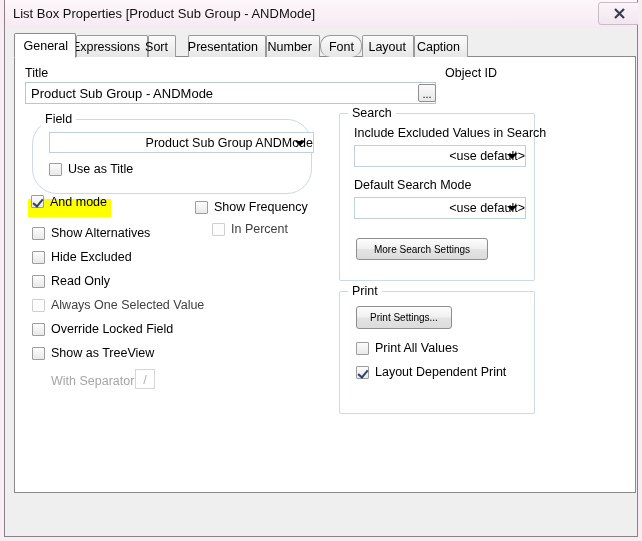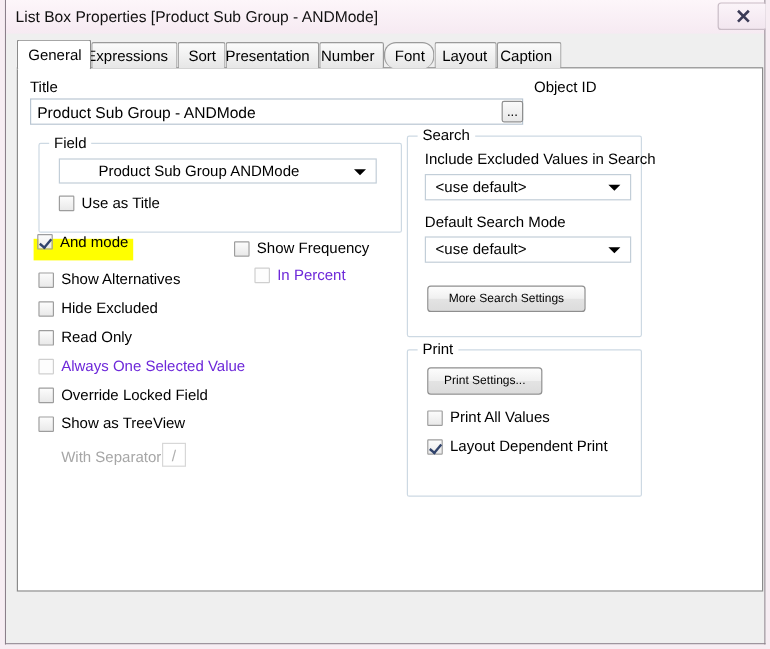--- a/index.html
+++ b/index.html
@@ -124,20 +124,21 @@
 
   .combo {
     position: absolute;
     background: #ffffff;
     border: 1px solid #c2ced8;
     font-size: 12.5px;
     color: #000;
     display: flex; align-items: center;
     padding-left: 8px;
     cursor: pointer;
+    justify-content: flex-end;
   }
   .combo .arrow {
     position: absolute;
     right: 8px; top: 50%;
     margin-top: -2px;
     width: 0; height: 0;
     border-left: 5px solid transparent;
     border-right: 5px solid transparent;
     border-top: 5px solid #000000;
   }
@@ -202,21 +203,21 @@
     content: "";
     position: absolute;
     left: 3px; top: 1px;
     width: 4px; height: 8px;
     border: solid #31436b;
     border-width: 0 2px 2px 0;
     transform: rotate(40deg);
     display: none;
   }
   .check.checked .box::after { display: block; }
-  .check.disabled { color: #6d28d9; cursor: default; }
+  .check.disabled { color: #404040; cursor: default; }
   .check.disabled .box {
     border-color: #cfcfcf;
     background: #fdfdfd;
   }
   .check.highlight {
     background: #ffff00;
     padding: 1px 4px 14px 3px;
     height: 18px;
   }
 
@@ -244,21 +245,21 @@
     </div>
   </div>
 
   <div id="tabstrip">
     <div class="tab active" style="left:0px;  width:62px;">
         <span>General</span>
       </div>
     <div class="tab" style="left:62px; width:72px;">
         <span>Expressions</span>
       </div>
-    <div class="tab" style="left:134px;width:40px;">
+    <div class="tab" style="left:134px;width:28px;">
         <span>Sort</span>
       </div>
     <div class="tab" style="left:174px;width:78px;">
         <span>Presentation</span>
       </div>
     <div class="tab" style="left:252px;width:54px;">
         <span>Number</span>
       </div>
     <div class="tab" style="left:306px;width:42px;border-radius:10px;">
         <span>Font</span>
@@ -272,21 +273,21 @@
   </div>
 
   <div id="panel">
 
     <div class="lbl" style="left:10px; top:9px;">Title</div>
     <div class="textbox" style="left:10px; top:25px; width:411px; height:22px;">Product Sub Group - ANDMode</div>
     <div class="dots-btn" style="left:403px; top:27px; width:18px; height:18px;">...</div>
 
     <div class="lbl" style="left:430px; top:9px;">Object ID</div>
 
-    <div class="group" style="left:17px; top:62px; width:303px; height:75px;">
+    <div class="group" style="left:17px; top:62px; width:280px; height:75px;border-radius:25px;">
       <div class="group-title">Field</div>
       <div class="combo" style="left:16px; top:12px; width:265px; height:21px; padding-left:32px;">
         <span>Product Sub Group ANDMode</span>
         <span class="arrow"></span>
       </div>
       <div class="check" style="left:16px; top:41px;">
         <span class="box"></span>
         <span>Use as Title</span>
       </div>
     </div>

